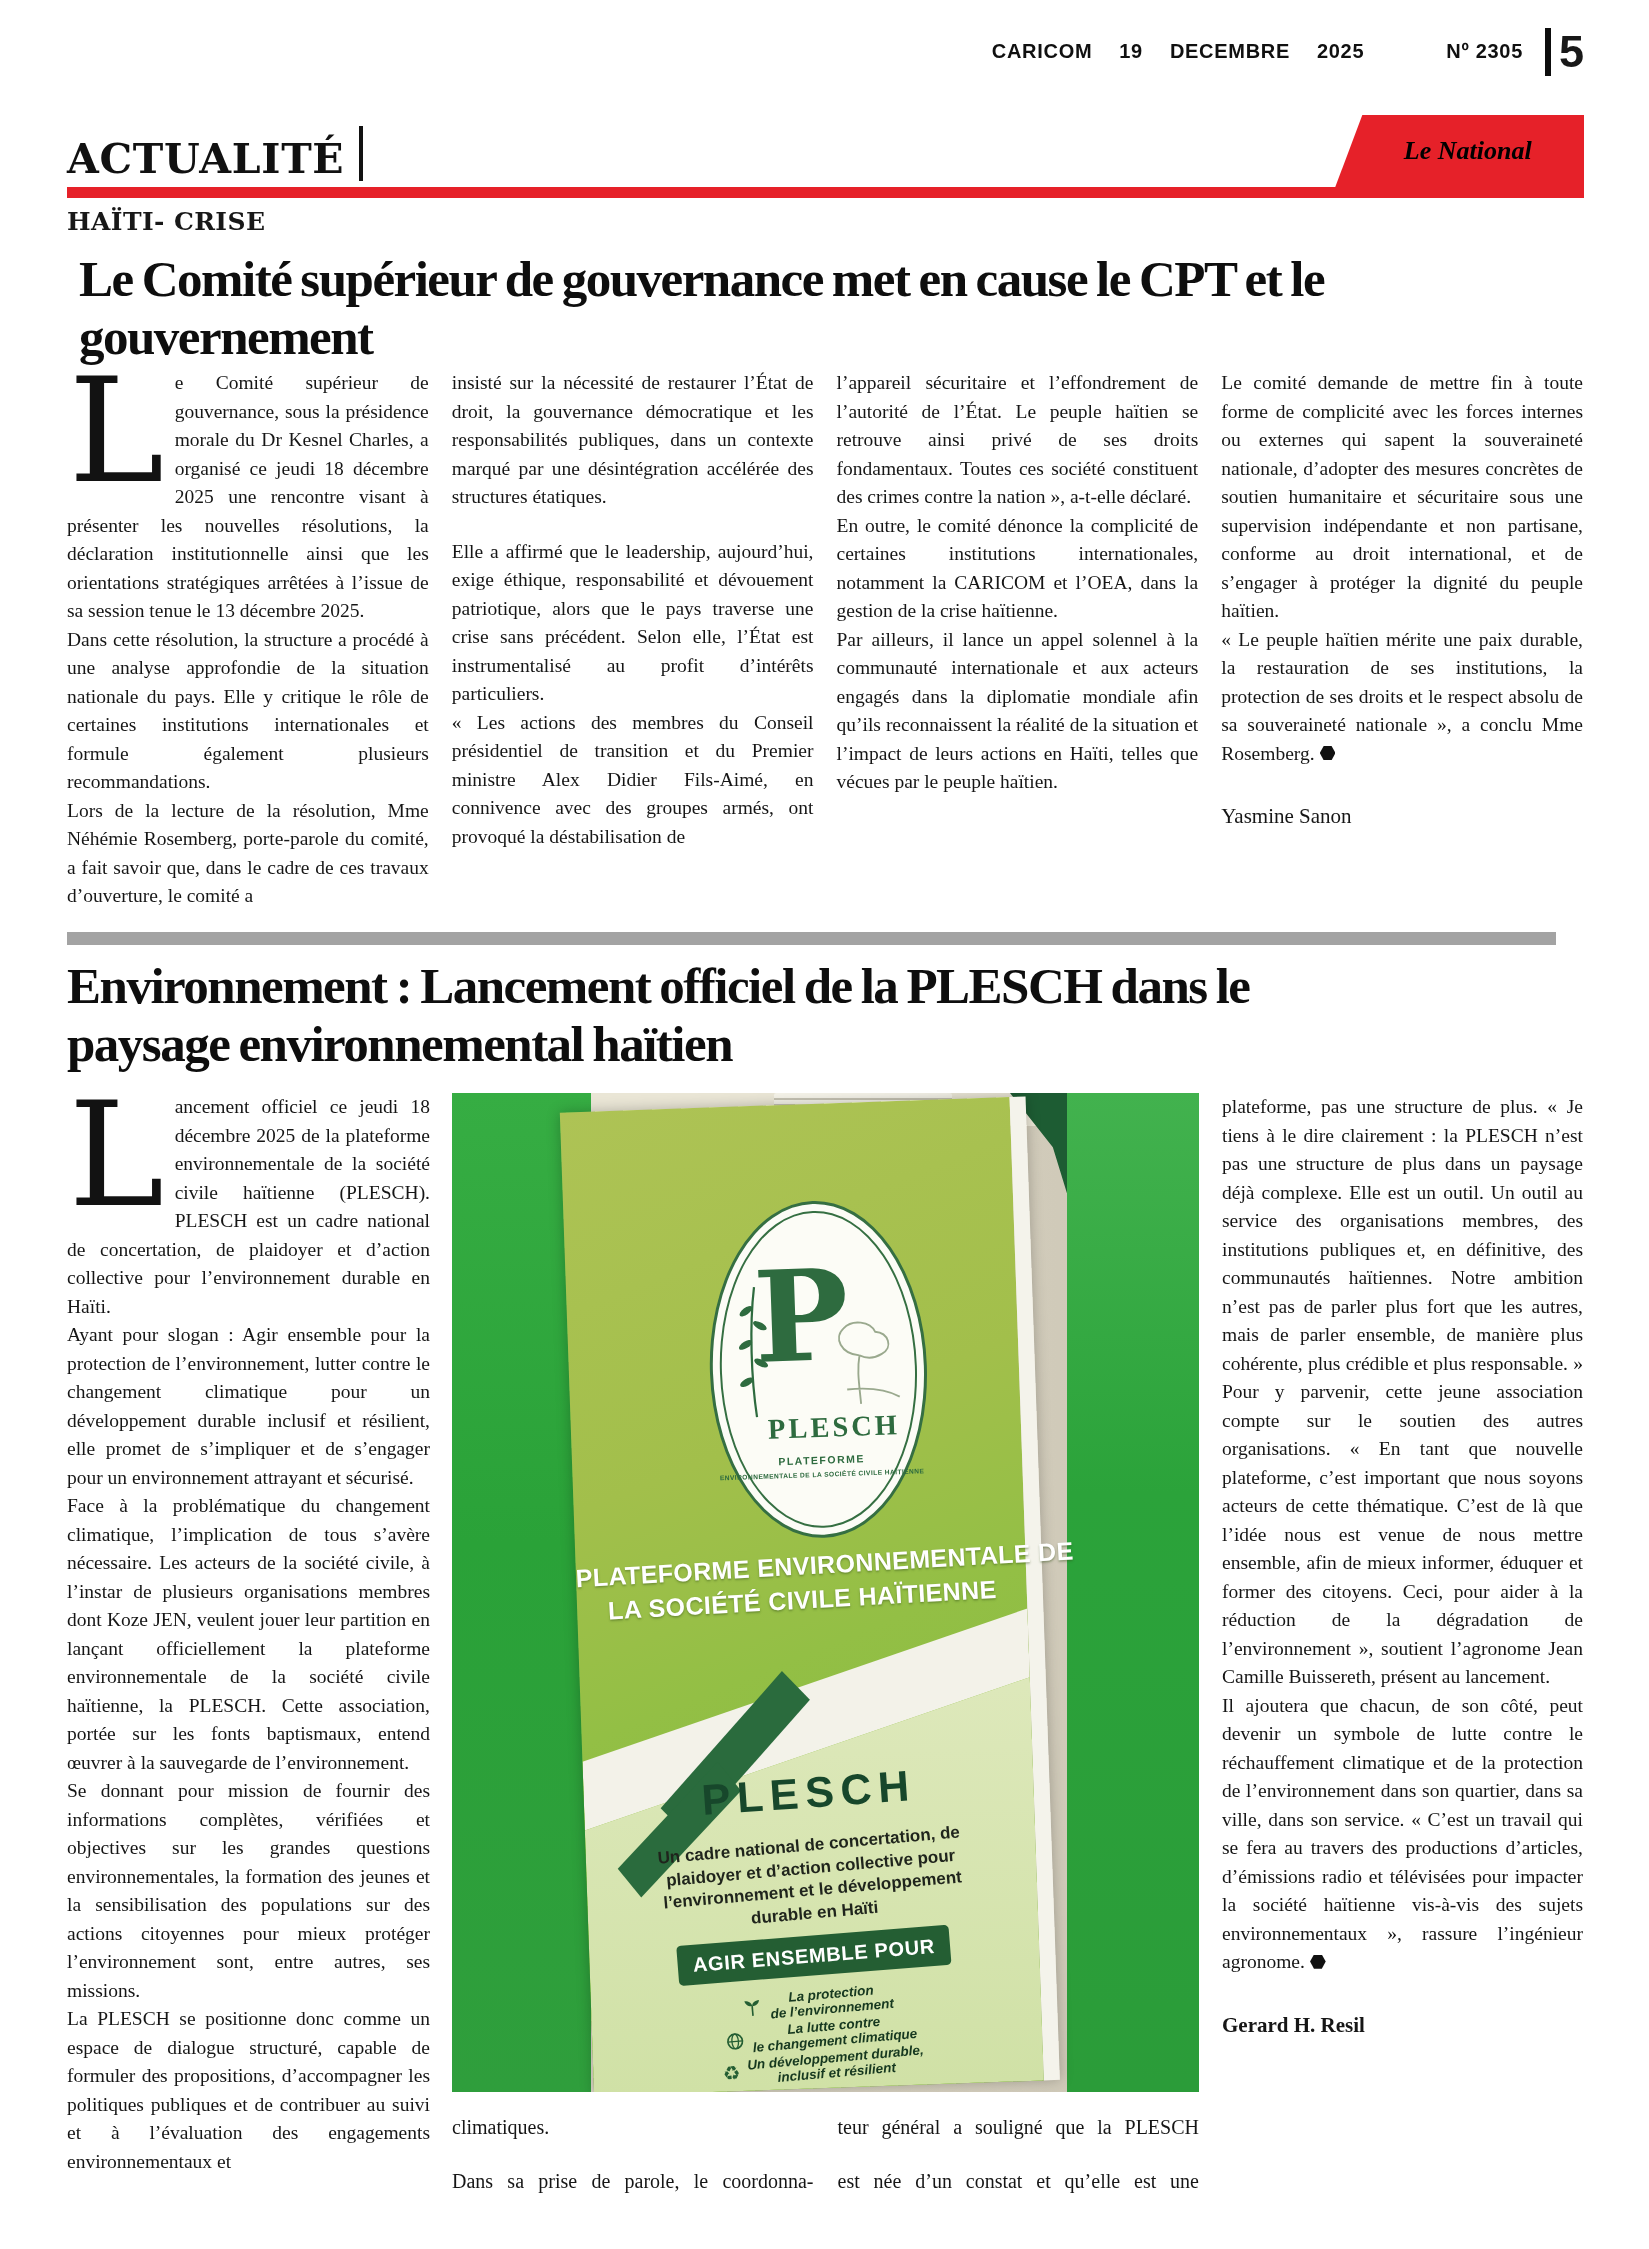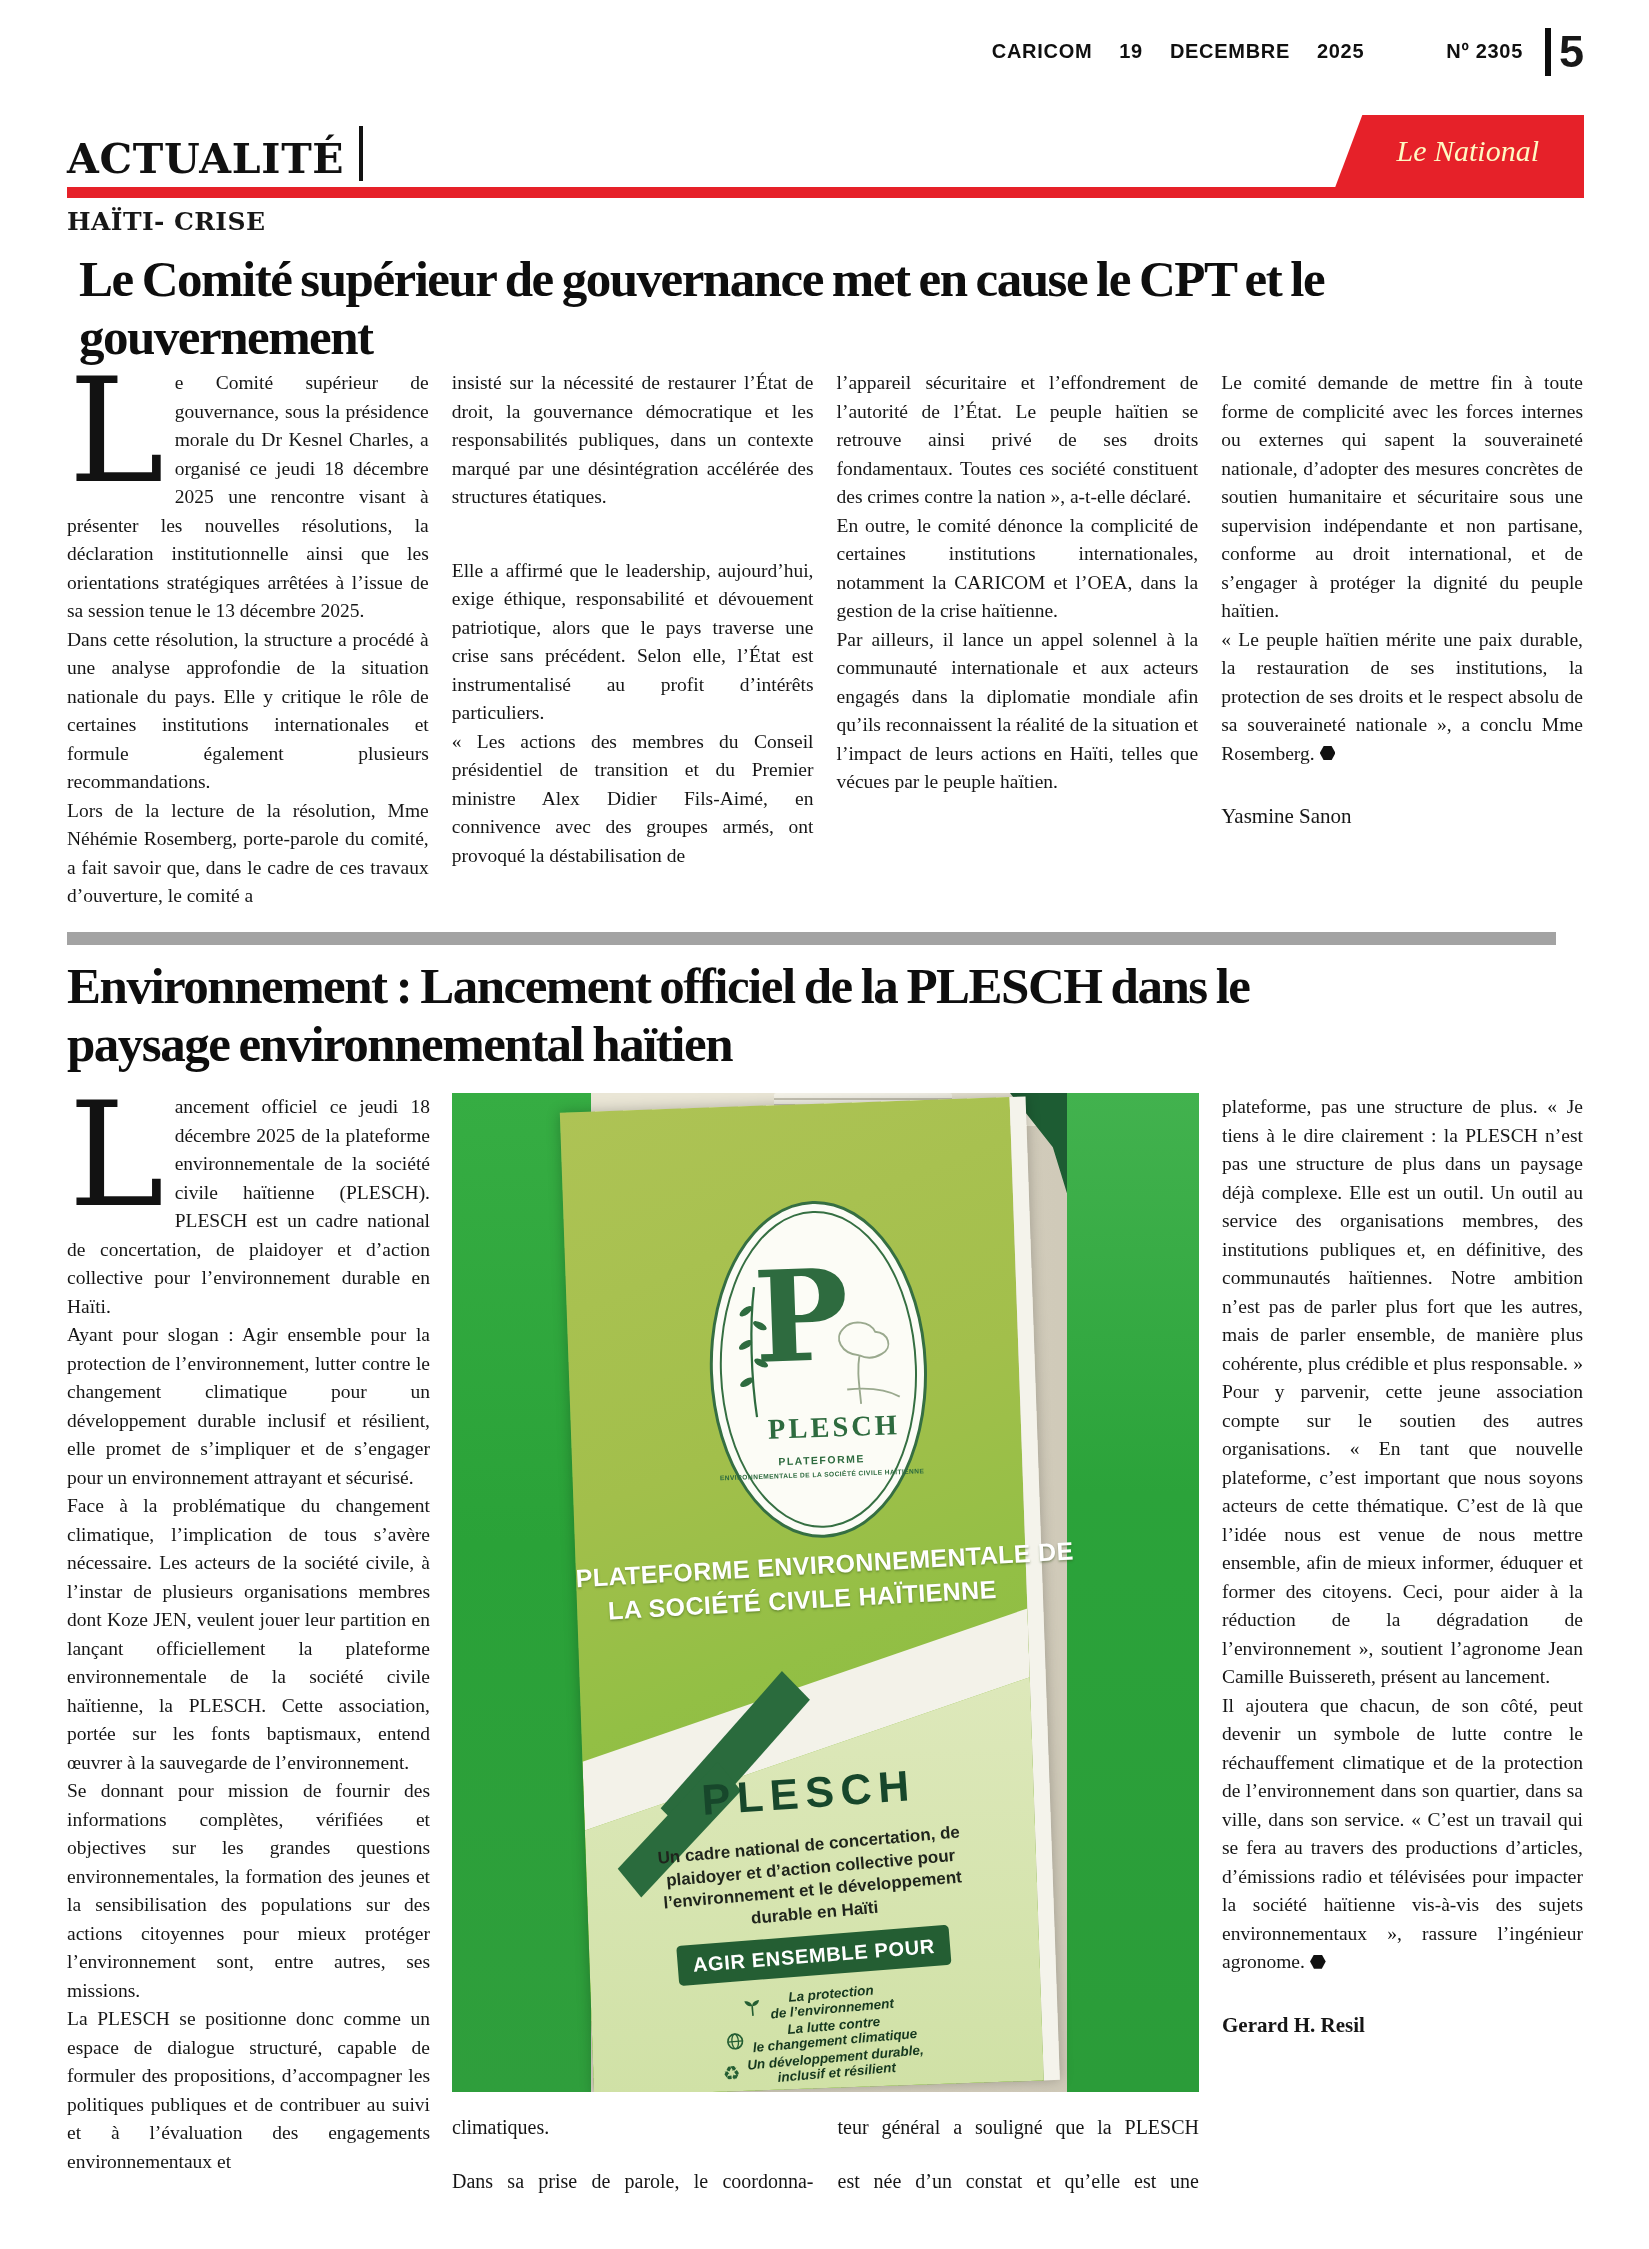--- a/index.html
+++ b/index.html
@@ -16,37 +16,37 @@
   .pagenum { font-family:"Liberation Sans",sans-serif; font-weight:700; font-size:45px;
              margin-left:7.5px; line-height:1; }
 
   .section-row { position:absolute; top:112px; left:67px; right:66px; height:75px; }
   .section-title { position:absolute; left:0; bottom:4.5px; font-family:"DejaVu Serif",serif;
                    font-weight:700; font-size:41px; letter-spacing:0.7px; color:#111; }
   .section-sep { position:absolute; left:292px; bottom:6px; width:3.7px; height:55px; background:#111; }
   .badge { position:absolute; right:0; bottom:-0.7px; width:249px; height:73px; background:#e62129;
            clip-path:polygon(11% 0, 100% 0, 100% 100%, 0 100%);
            display:flex; align-items:center; justify-content:center; }
-  .badge-text { color:#fef9c3; font-family:"Liberation Serif",serif; font-style:italic; font-weight:400;
-                font-size:30px; padding-left:16.5px; }
+  .badge-text { color:#000000; font-family:"Liberation Serif",serif; font-style:italic; font-weight:700;
+                font-size:26px; padding-left:16.5px; }
   .red-bar { position:absolute; top:187px; left:67px; right:66px; height:11.2px; background:#e62129; }
 
   .kicker { position:absolute; top:207px; left:67px; font-family:"DejaVu Serif",serif;
             font-weight:700; font-size:25px; letter-spacing:0.4px; }
 
   .headline { position:absolute; left:67px; width:1516px; font-family:"Liberation Serif",serif;
               font-weight:700; color:#0e0e0e; letter-spacing:-1.5px; word-spacing:-2.2px; }
   .headline .hl-line { display:block; white-space:nowrap; font-size:51px; line-height:58px; }
   #headline1 { top:238px; }
   #headline2 { top:957px; }
 
   
   .a-body { font-size:19.5px; line-height:28.5px; text-align:justify; color:#161616; }
   .a-body p { margin:0; }
-  .a-body p.pgap { margin-top:45px; }
+  .a-body p.pgap { margin-top:26px; }
 
   #article1 { position:absolute; top:369px; left:67px; width:1516px; height:555px;
               display:grid; grid-template-columns:repeat(4,1fr); column-gap:23px; }
 
   .dropcap::first-letter { float:left; font-family:"DejaVu Serif",serif; font-weight:400;
               font-size:144px; line-height:112px; padding:6px 10.5px 0 1.5px; color:#121212; }
 
   .endmark { display:inline-block; width:15.7px; height:14.2px; background:#111; margin-left:5.2px;
              vertical-align:-0.7px; clip-path:polygon(25% 0,75% 0,100% 50%,75% 100%,25% 100%,0 50%); }
 

